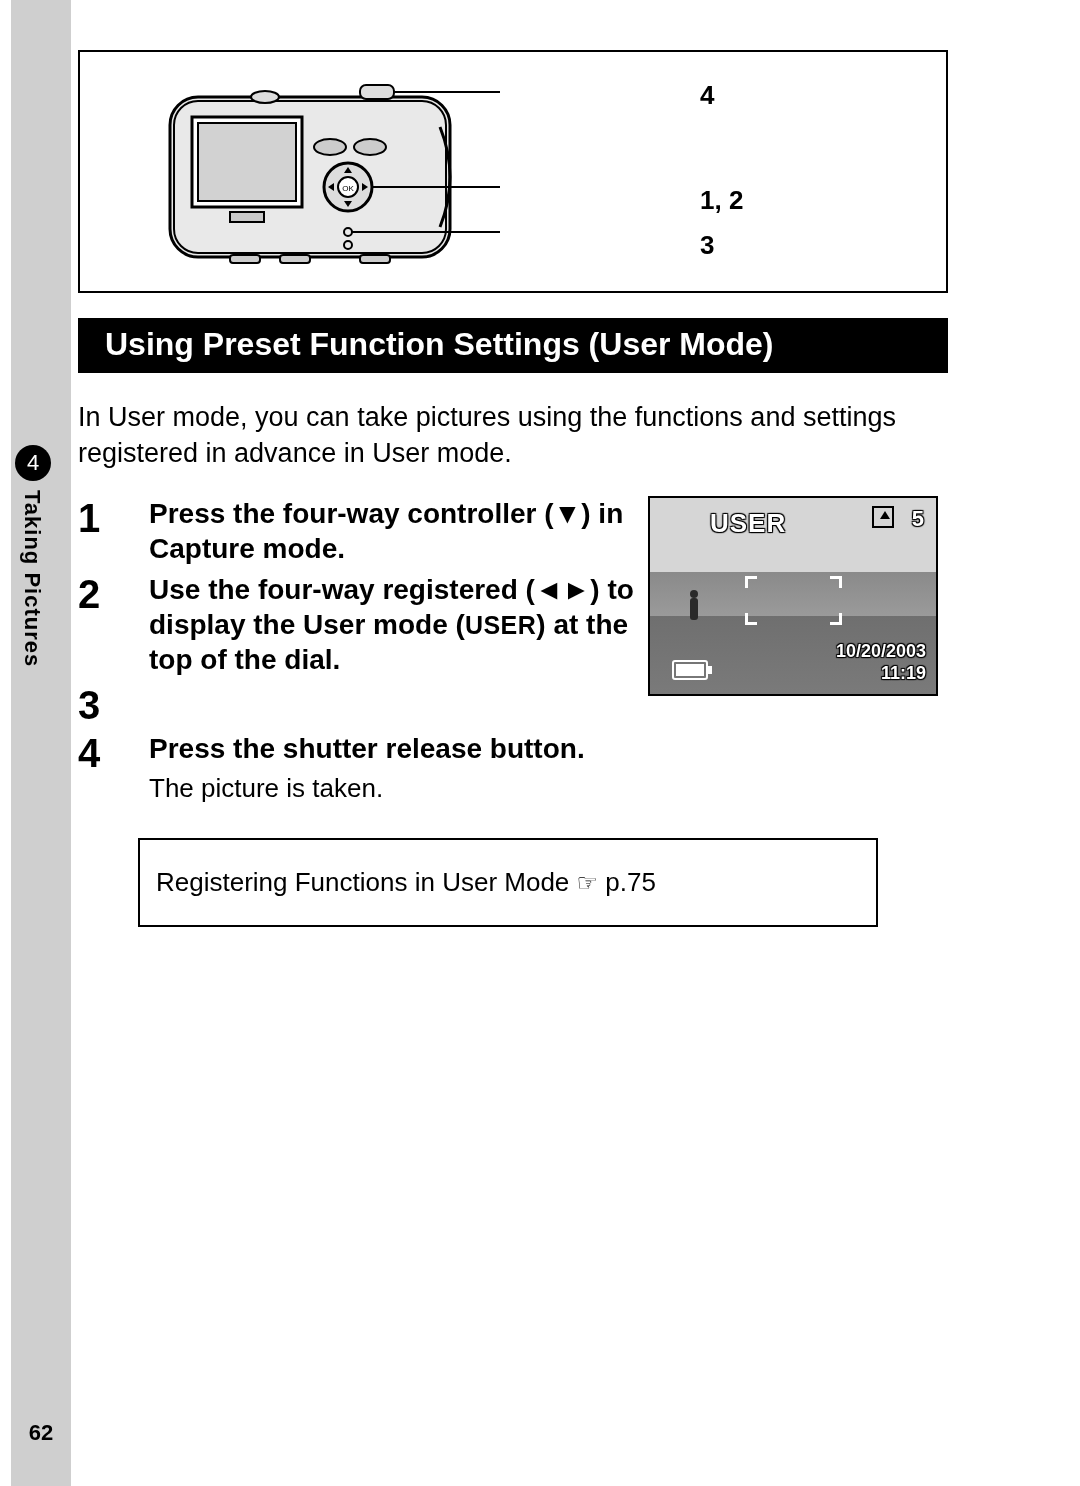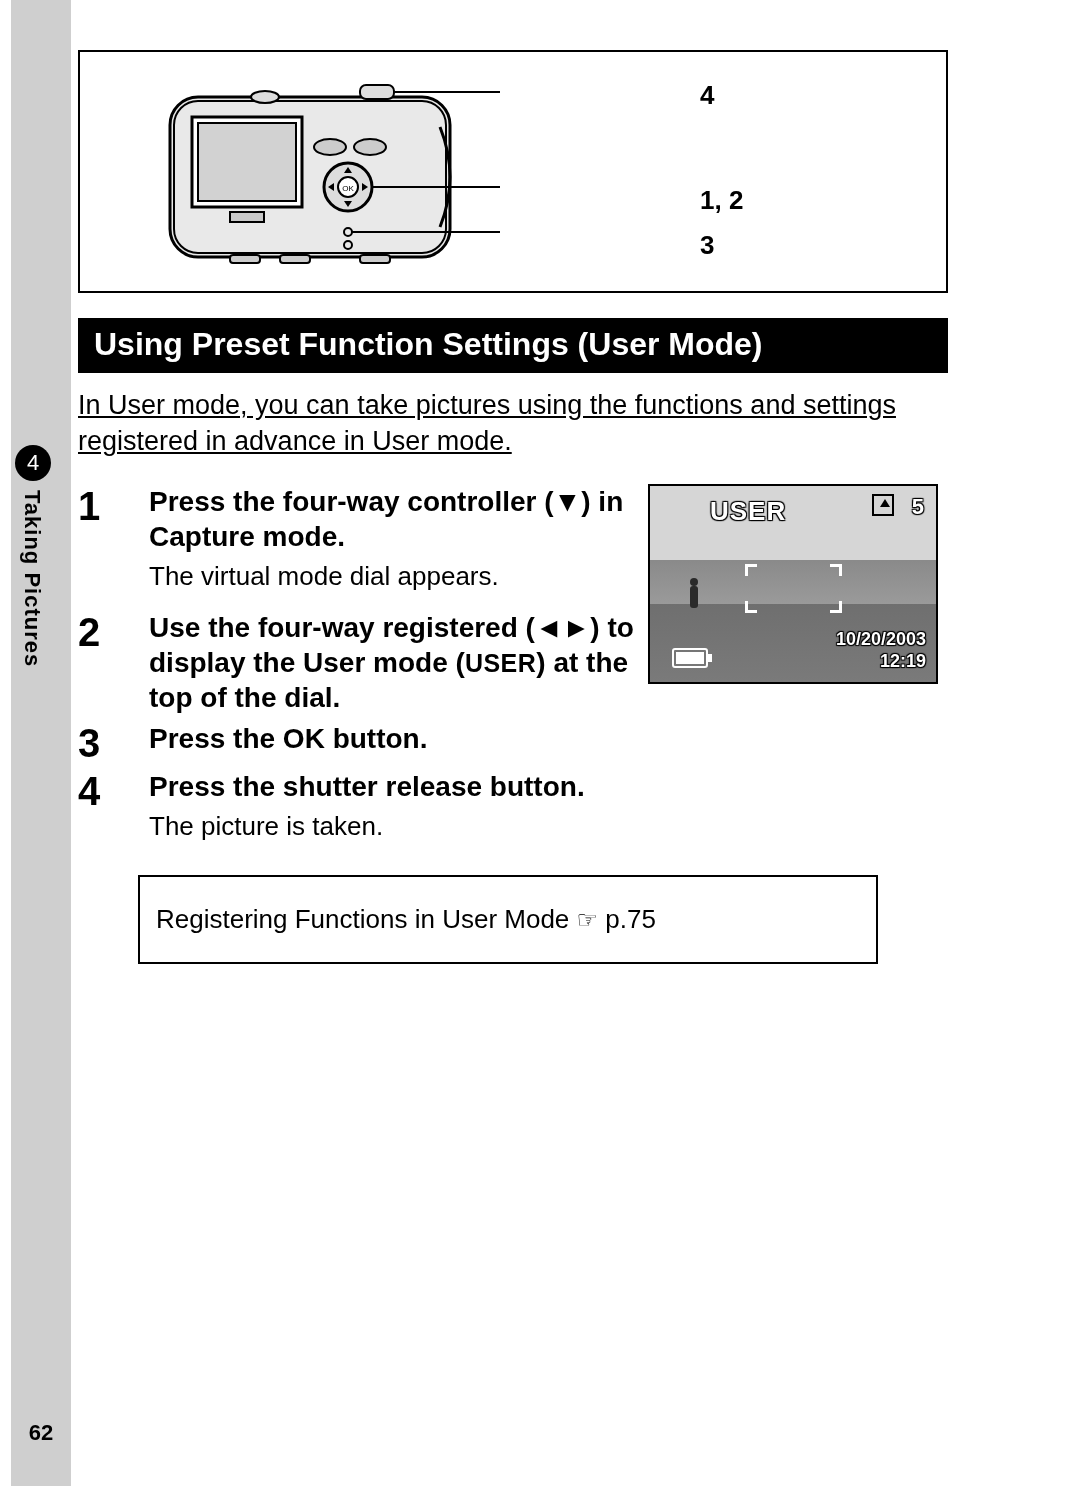--- a/index.html
+++ b/index.html
@@ -81,30 +81,29 @@
     line-height: 1;
   }
   .callout-4 { position: absolute; top: 5px; }
   .callout-12 { position: absolute; top: 110px; white-space: nowrap; }
   .callout-3 { position: absolute; top: 155px; }
   .section-bar {
     margin-top: 25px;
     background: #000;
     color: #fff;
     width: 870px;
-    padding: 8px 16px 10px 16px;
+    padding: 8px 16px 10px 27px;
     font-size: 32px;
     font-weight: bold;
   }
   .intro {
-    margin-top: 14px;
+    margin-top: 26px;
     width: 870px;
     font-size: 27px;
     line-height: 1.35;
-    text-decoration: underline;
   }
   .steps {
     margin-top: 24px;
     width: 900px;
     position: relative;
   }
   .step {
     display: flex;
     align-items: flex-start;
     margin-bottom: 6px;
@@ -333,47 +332,43 @@
         <div class="ss-count">5</div>
         <div class="ss-bracket tl"></div>
         <div class="ss-bracket tr"></div>
         <div class="ss-bracket bl"></div>
         <div class="ss-bracket br"></div>
         <div class="ss-person"></div>
         <div class="ss-battery">
             <div class="ss-battery-fill"></div>
           </div>
         <div class="ss-date">10/20/2003</div>
-        <div class="ss-time">12:19</div>
+        <div class="ss-time">11:19</div>
       </div>
 
       <div class="step">
         <div class="step-num">1</div>
         <div class="step-body">
           <div class="step-title">
             <span>Press the four-way controller (</span><span>▼</span><span>) in Capture mode.</span>
           </div>
-          <div class="step-sub">The virtual mode dial appears.</div>
         </div>
       </div>
 
       <div class="step">
         <div class="step-num">2</div>
         <div class="step-body">
           <div class="step-title">
             <span>Use the four-way registered (</span><span>◄►</span><span>) to display the User mode (</span><span class="user-label">USER</span><span>) at the top of the dial.</span>
           </div>
         </div>
       </div>
 
       <div class="step step-wide">
         <div class="step-num">3</div>
-        <div class="step-body">
-          <div class="step-title">Press the OK button.</div>
-        </div>
       </div>
 
       <div class="step step-wide">
         <div class="step-num">4</div>
         <div class="step-body">
           <div class="step-title">Press the shutter release button.</div>
           <div class="step-sub">The picture is taken.</div>
         </div>
       </div>
 

